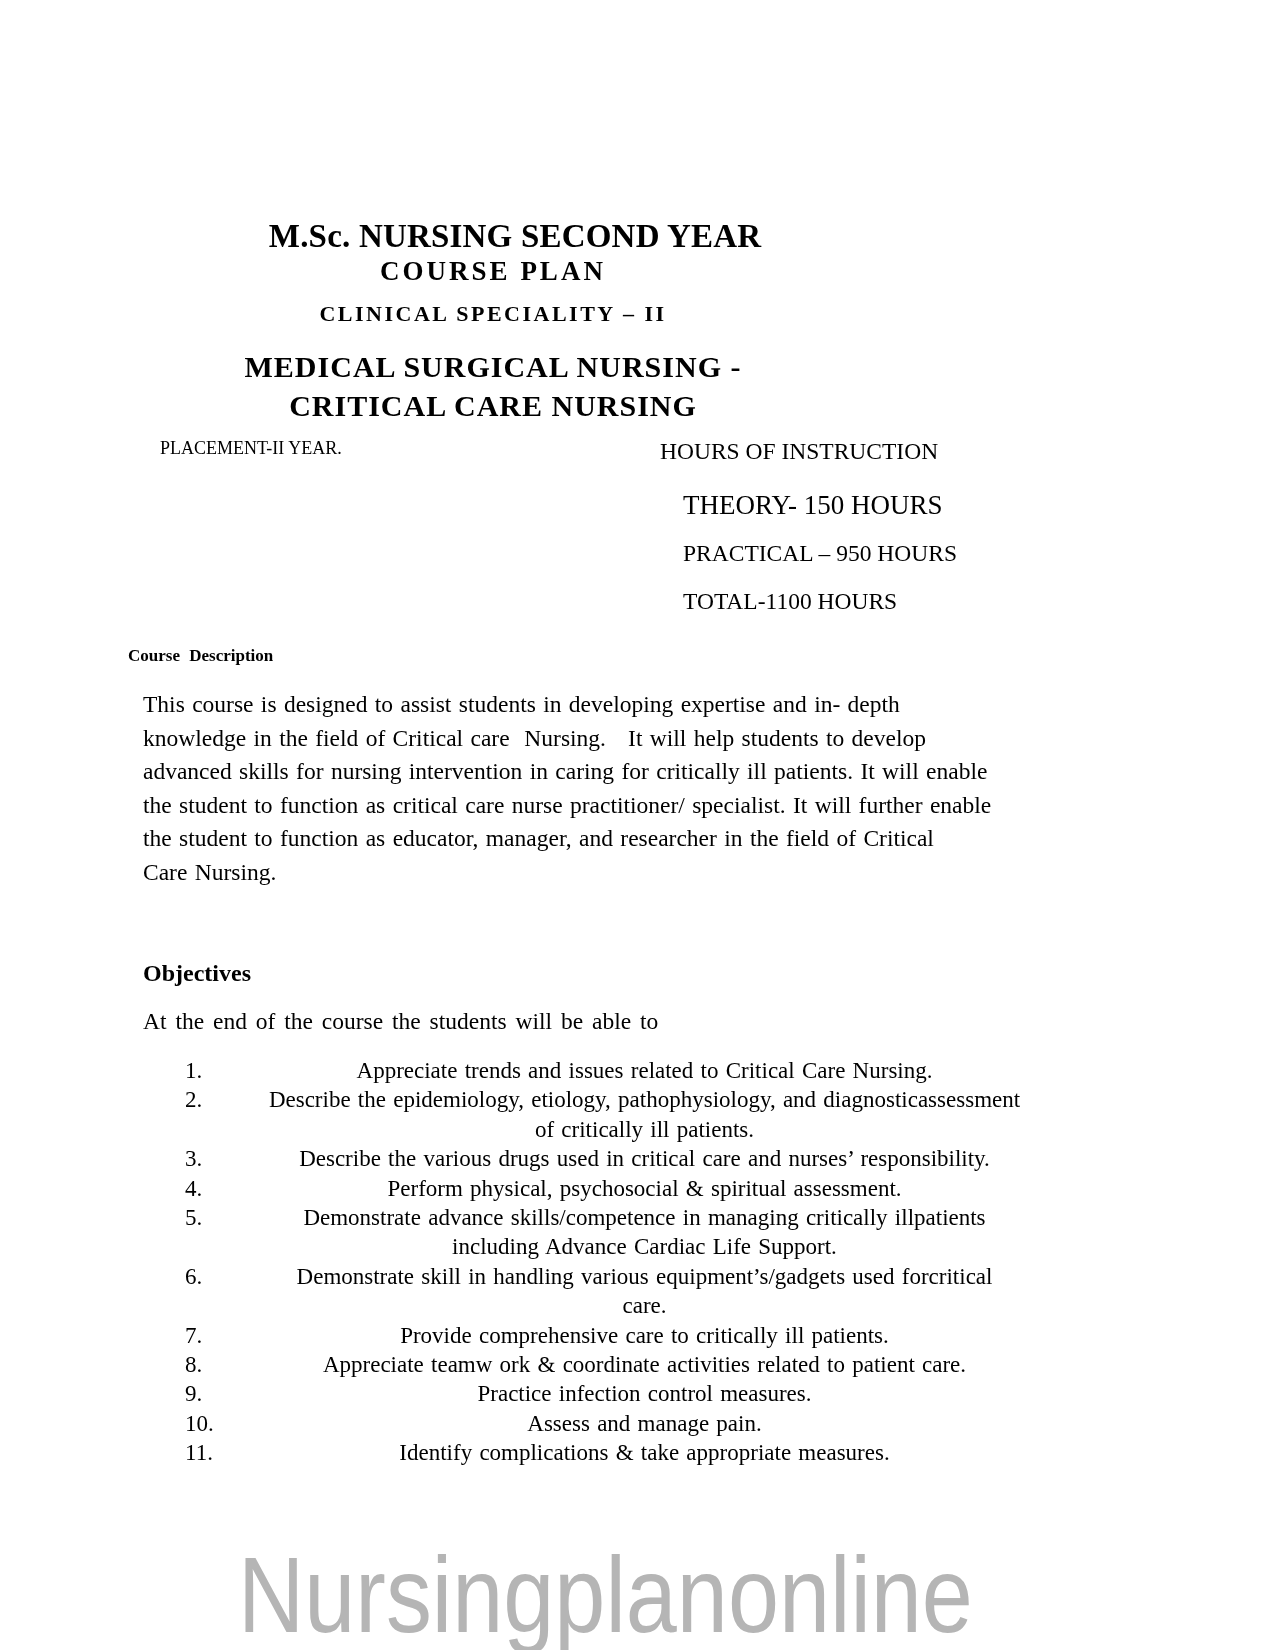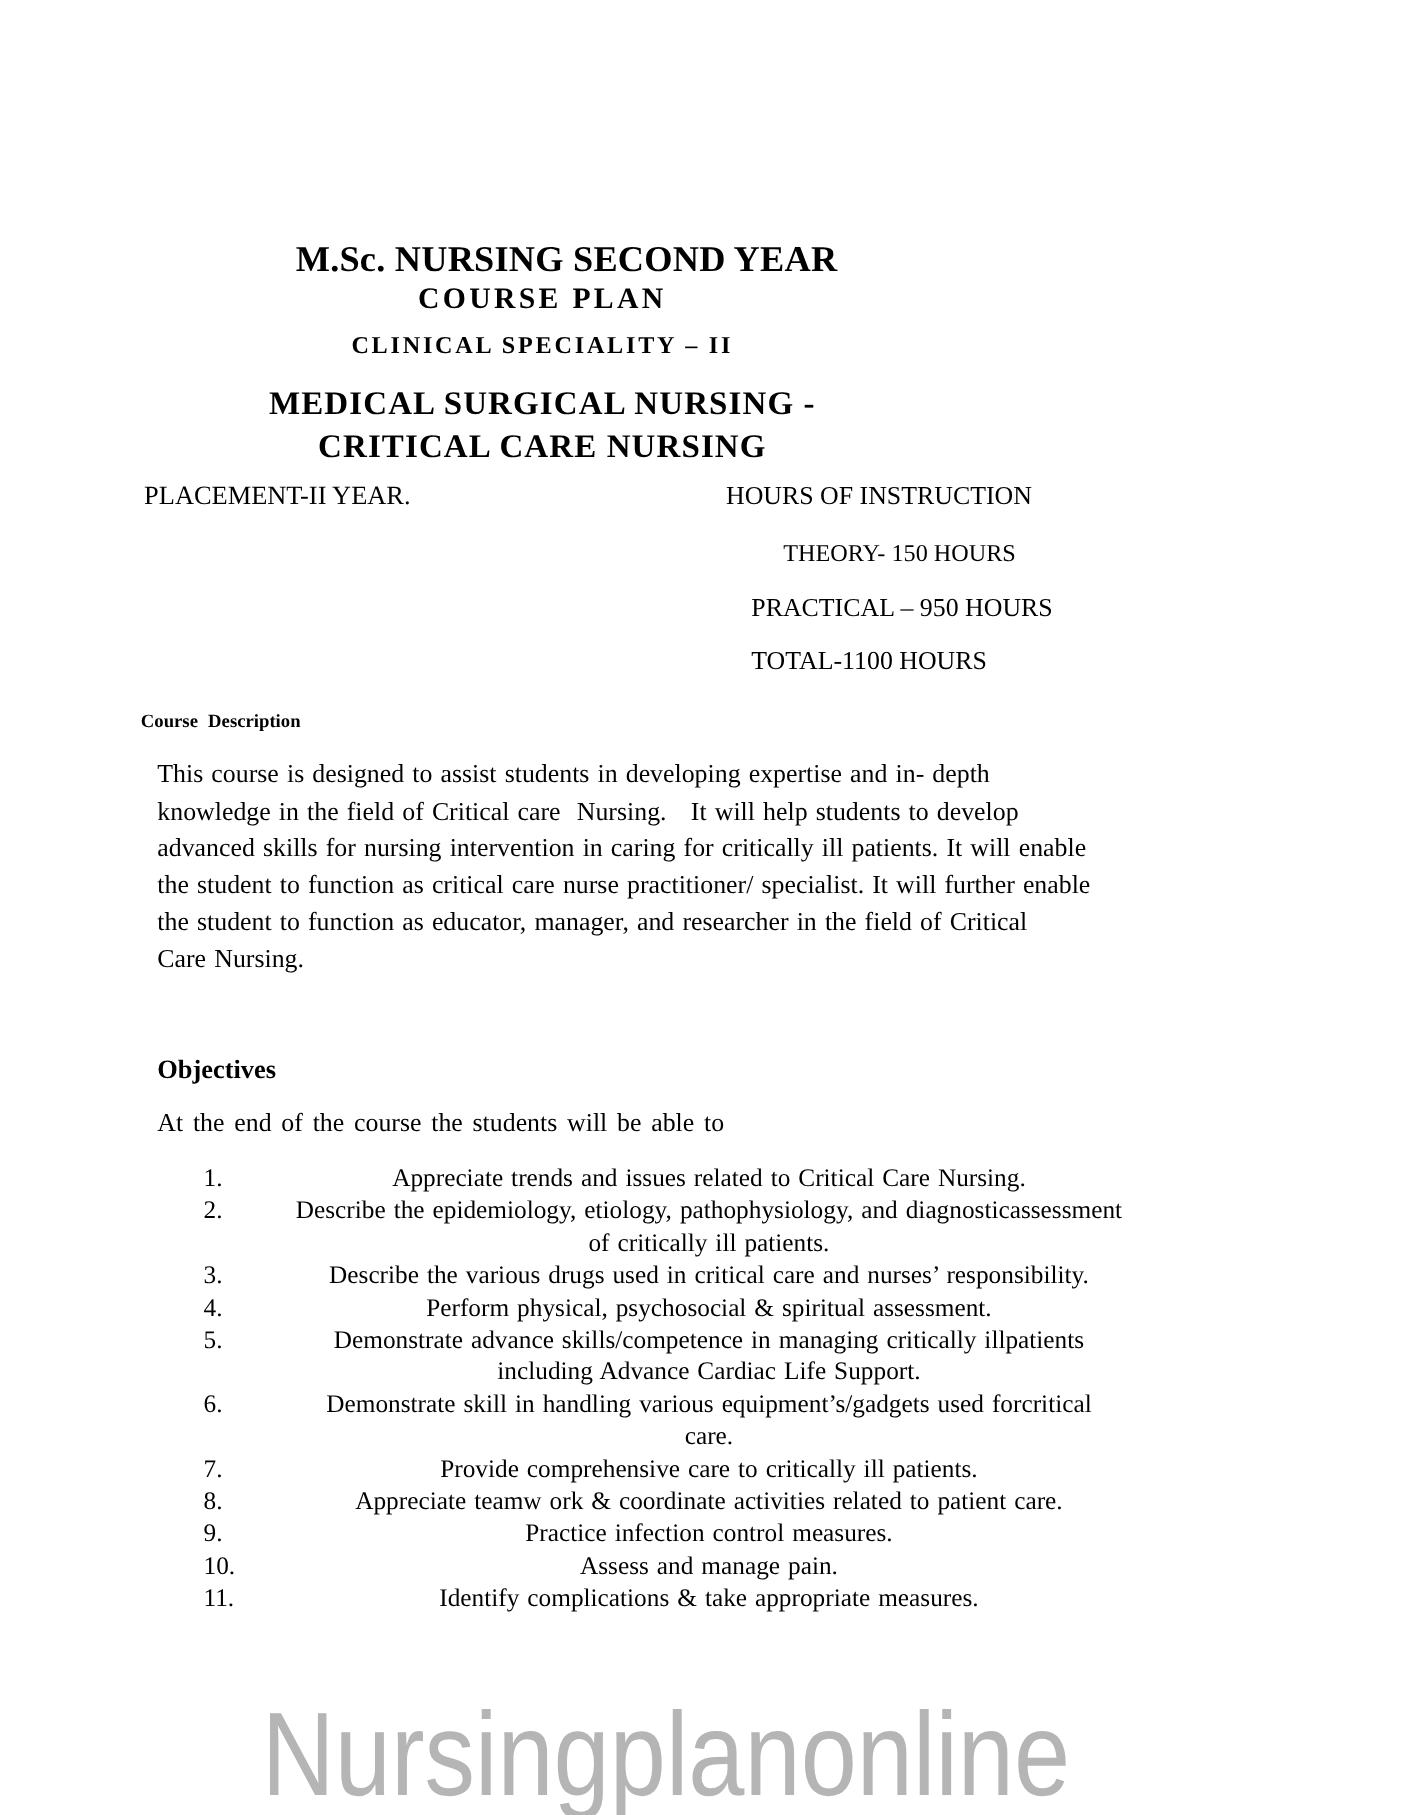--- a/index.html
+++ b/index.html
@@ -17,23 +17,23 @@
   .t1{top:198px;left:143px;width:744px;text-align:center;
       font-size:33px;font-weight:bold;letter-spacing:.2px;white-space:nowrap;margin-top:20px;}
   .t2{top:256px;left:143px;width:700px;text-align:center;
       font-size:27px;font-weight:bold;letter-spacing:3px;white-space:nowrap;}
   .t3{top:301px;left:143px;width:700px;text-align:center;
       font-size:22px;font-weight:bold;letter-spacing:2.5px;white-space:nowrap;}
   .t4{top:348px;left:143px;width:700px;text-align:center;
       font-size:30px;font-weight:bold;letter-spacing:1px;line-height:38.5px;}
   .t4 span{display:block;white-space:nowrap;}
   
-  .placement{top:438px;left:131px;font-size:24px;white-space:nowrap;}
+  .placement{top:438px;left:160px;font-size:18px;white-space:nowrap;}
   .hours-title{top:438px;left:660px;font-size:23.5px;white-space:nowrap;}
-  .hour-line-0{top:490px;left:712px;font-size:22px;white-space:nowrap;}
+  .hour-line-0{top:490px;left:683px;font-size:27px;white-space:nowrap;}
   .hour-line-1{top:540px;left:683px;font-size:23.5px;white-space:nowrap;}
   .hour-line-2{top:588px;left:683px;font-size:23.5px;white-space:nowrap;}
   
   .desc-h{top:646px;left:128px;font-size:17px;font-weight:bold;word-spacing:5px;white-space:nowrap;}
   .desc-p{top:688px;left:143px;width:940px;font-size:23.5px;line-height:33.5px;
           white-space:pre-wrap;word-spacing:1.5px;}
   
   .obj-h{top:960px;left:143px;font-size:24px;font-weight:bold;white-space:nowrap;}
   .obj-intro{top:1008px;left:143px;font-size:23.5px;word-spacing:3px;white-space:nowrap;}
   .obj-list{top:1056px;left:185px;width:885px;font-size:23px;line-height:29.4px;}

